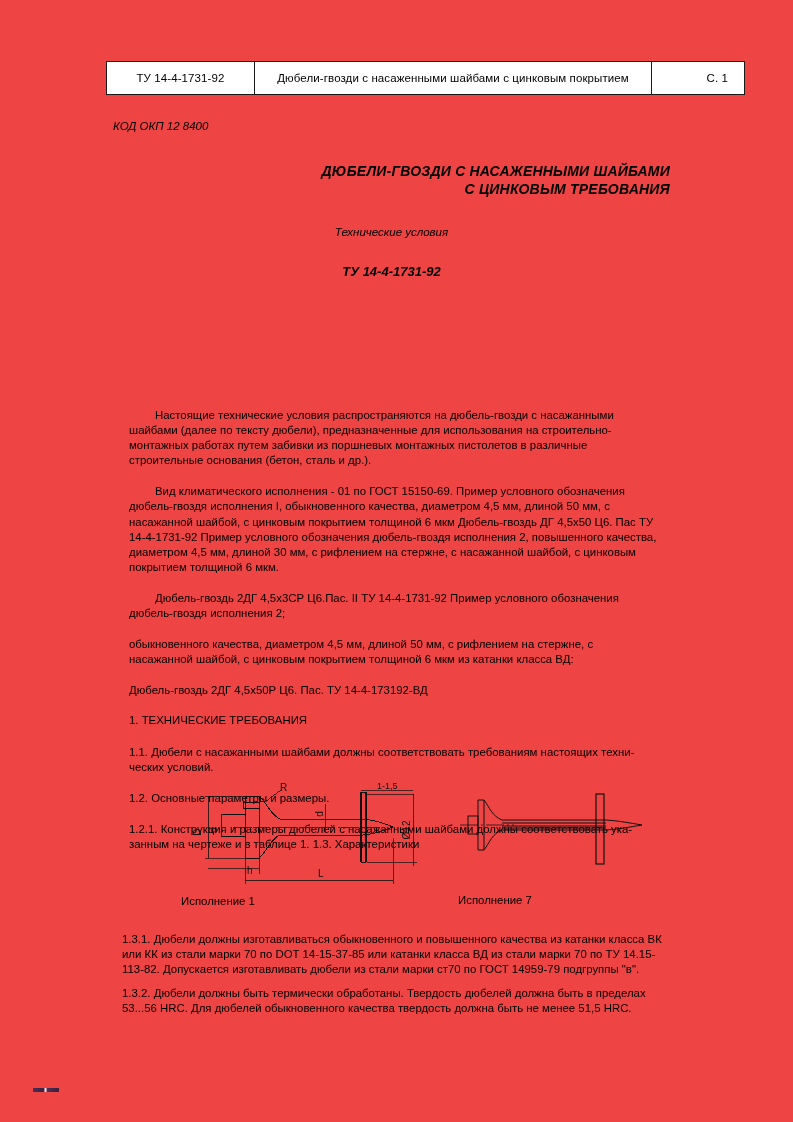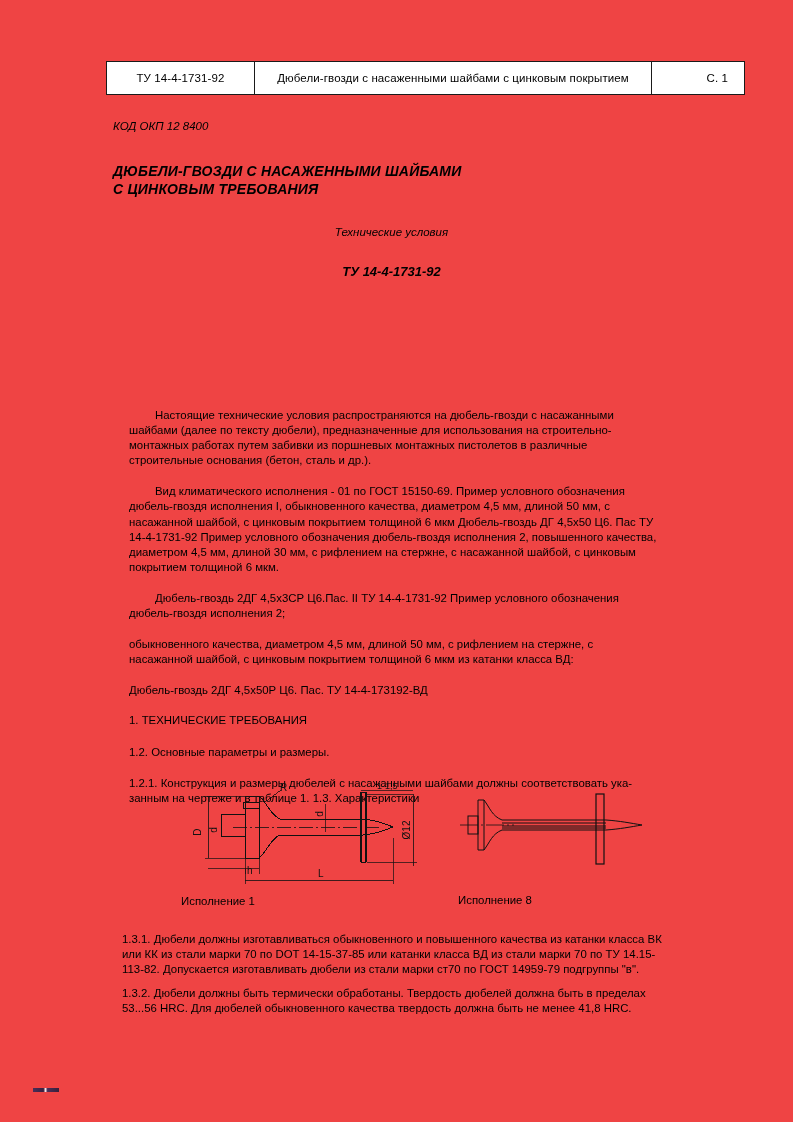--- a/index.html
+++ b/index.html
@@ -70,21 +70,21 @@
     width: 557px;
     font-style: italic;
   }
 
   .okp {
     font-size: 11.5px;
     margin: 0 0 30px 0;
   }
 
   .doc-title {
-    text-align: left;
+    text-align: right;
     font-weight: bold;
     font-size: 14px;
     line-height: 18px;
     margin: 0;
     letter-spacing: 0.2px;
   }
   .doc-subtitle {
     text-align: center;
     font-size: 11.5px;
     margin: 28px 0 0 0;
@@ -179,20 +179,21 @@
     <p class="doc-code">ТУ 14-4-1731-92</p>
   </div>
 
   <div id="body-text">
     <p class="indent">Настоящие технические условия распространяются на дюбель-гвозди с насажанными шайбами (далее по тексту дюбели), предназначенные для использования на строительно-монтажных работах путем забивки из поршневых монтажных пистолетов в различные строительные основания (бетон, сталь и др.).</p>
     <p class="indent">Вид климатического исполнения - 01 по ГОСТ 15150-69. Пример условного обозначения дюбель-гвоздя исполнения I, обыкновенного качества, диаметром 4,5 мм, длиной 50 мм, с насажанной шайбой, с цинковым покрытием толщиной 6 мкм Дюбель-гвоздь ДГ 4,5х50 Ц6. Пас ТУ 14-4-1731-92 Пример условного обозначения дюбель-гвоздя исполнения 2, повышенного качества, диаметром 4,5 мм, длиной 30 мм, с рифлением на стержне, с насажанной шайбой, с цинковым покрытием толщиной 6 мкм.</p>
     <p class="indent">Дюбель-гвоздь 2ДГ 4,5х3СР Ц6.Пас. II ТУ 14-4-1731-92 Пример условного обозначения дюбель-гвоздя исполнения 2;</p>
     <p>обыкновенного качества, диаметром 4,5 мм, длиной 50 мм, с рифлением на стержне, с насажанной шайбой, с цинковым покрытием толщиной 6 мкм из катанки класса ВД:</p>
     <p class="centered-line">Дюбель-гвоздь 2ДГ 4,5х50Р Ц6. Пас. ТУ 14-4-173192-ВД</p>
     <p class="section-head">1. ТЕХНИЧЕСКИЕ ТРЕБОВАНИЯ</p>
+    <p class="gap-before">1.1. Дюбели с насажанными шайбами должны соответствовать требованиям настоящих техни-ческих условий.</p>
     <p>1.2. Основные параметры и размеры.</p>
     <p>1.2.1. Конструкция и размеры дюбелей с насажанными шайбами должны соответствовать ука-занным на чертеже и в таблице 1. 1.3. Характеристики</p>
   </div>
 
   <div id="drawings">
 
     <div id="fig1">
       <svg width="260" height="110" viewBox="0 0 260 110">
         <g stroke="#111" fill="none" stroke-width="1" shape-rendering="crispEdges">
 
@@ -273,24 +274,24 @@
           <line x1="44" y1="46" x2="148" y2="46"></line>
 
           <line x1="2" y1="41" x2="56" y2="41" stroke-dasharray="18,3,2,3" stroke-width="0.8"></line>
 
           <rect x="138" y="10" width="8" height="70" stroke-width="1.2"></rect>
 
           <path d="M148,36 C162,37 172,39 184,41"></path>
           <path d="M148,46 C162,45 172,43 184,41"></path>
         </g>
       </svg>
-      <div class="fig-caption">Исполнение 8</div>
+      <div class="fig-caption">Исполнение 7</div>
     </div>
   </div>
 
   <div id="bottom-text">
     <p>1.3.1. Дюбели должны изготавливаться обыкновенного и повышенного качества из катанки класса ВК или КК из стали марки 70 по DOT 14-15-37-85 или катанки класса ВД из стали марки 70 по ТУ 14.15-113-82. Допускается изготавливать дюбели из стали марки ст70 по ГОСТ 14959-79 подгруппы "в".</p>
-    <p>1.3.2. Дюбели должны быть термически обработаны. Твердость дюбелей должна быть в пределах 53...56 HRC. Для дюбелей обыкновенного качества твердость должна быть не менее 41,8 HRC.</p>
+    <p>1.3.2. Дюбели должны быть термически обработаны. Твердость дюбелей должна быть в пределах 53...56 HRC. Для дюбелей обыкновенного качества твердость должна быть не менее 51,5 HRC.</p>
   </div>
 
   <div id="scan-artifact"></div>
 
 </div>
 
 </body></html>

